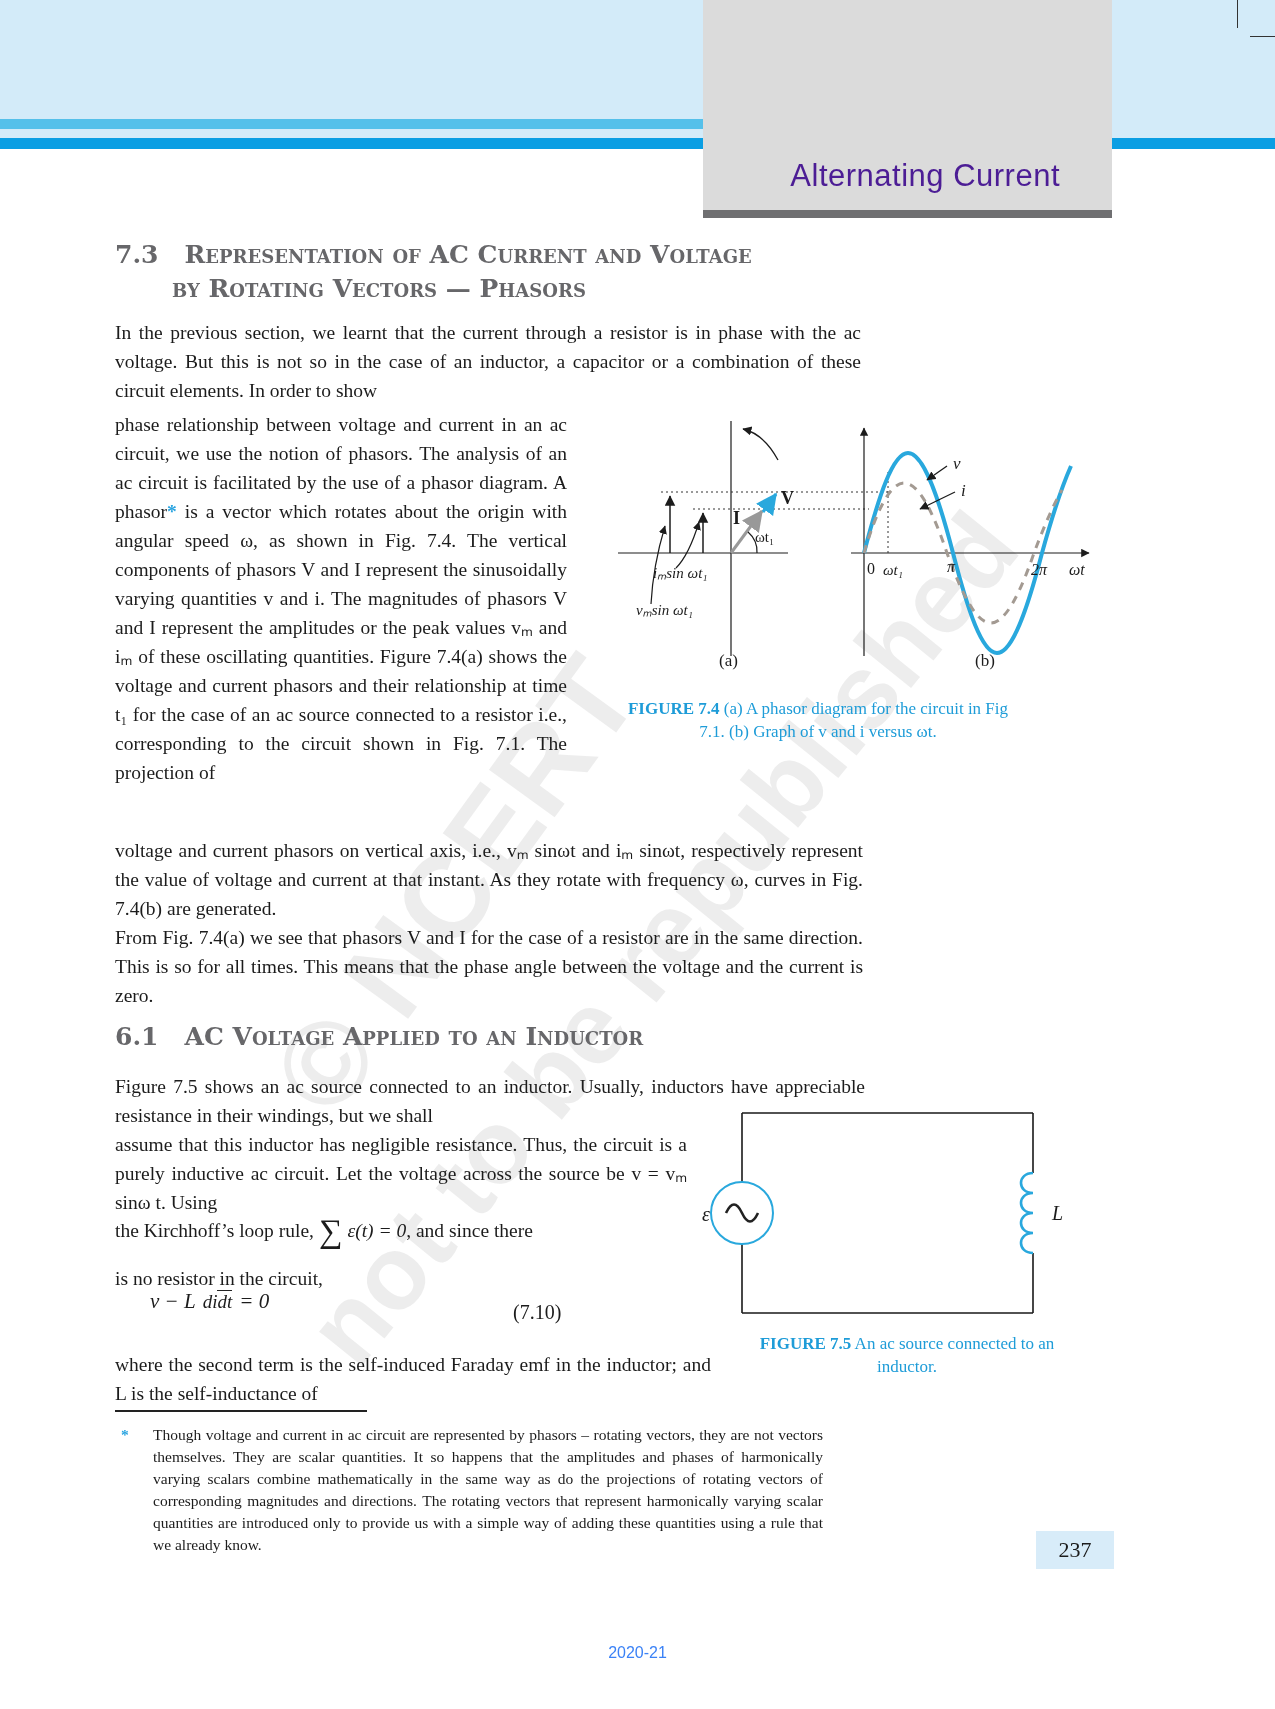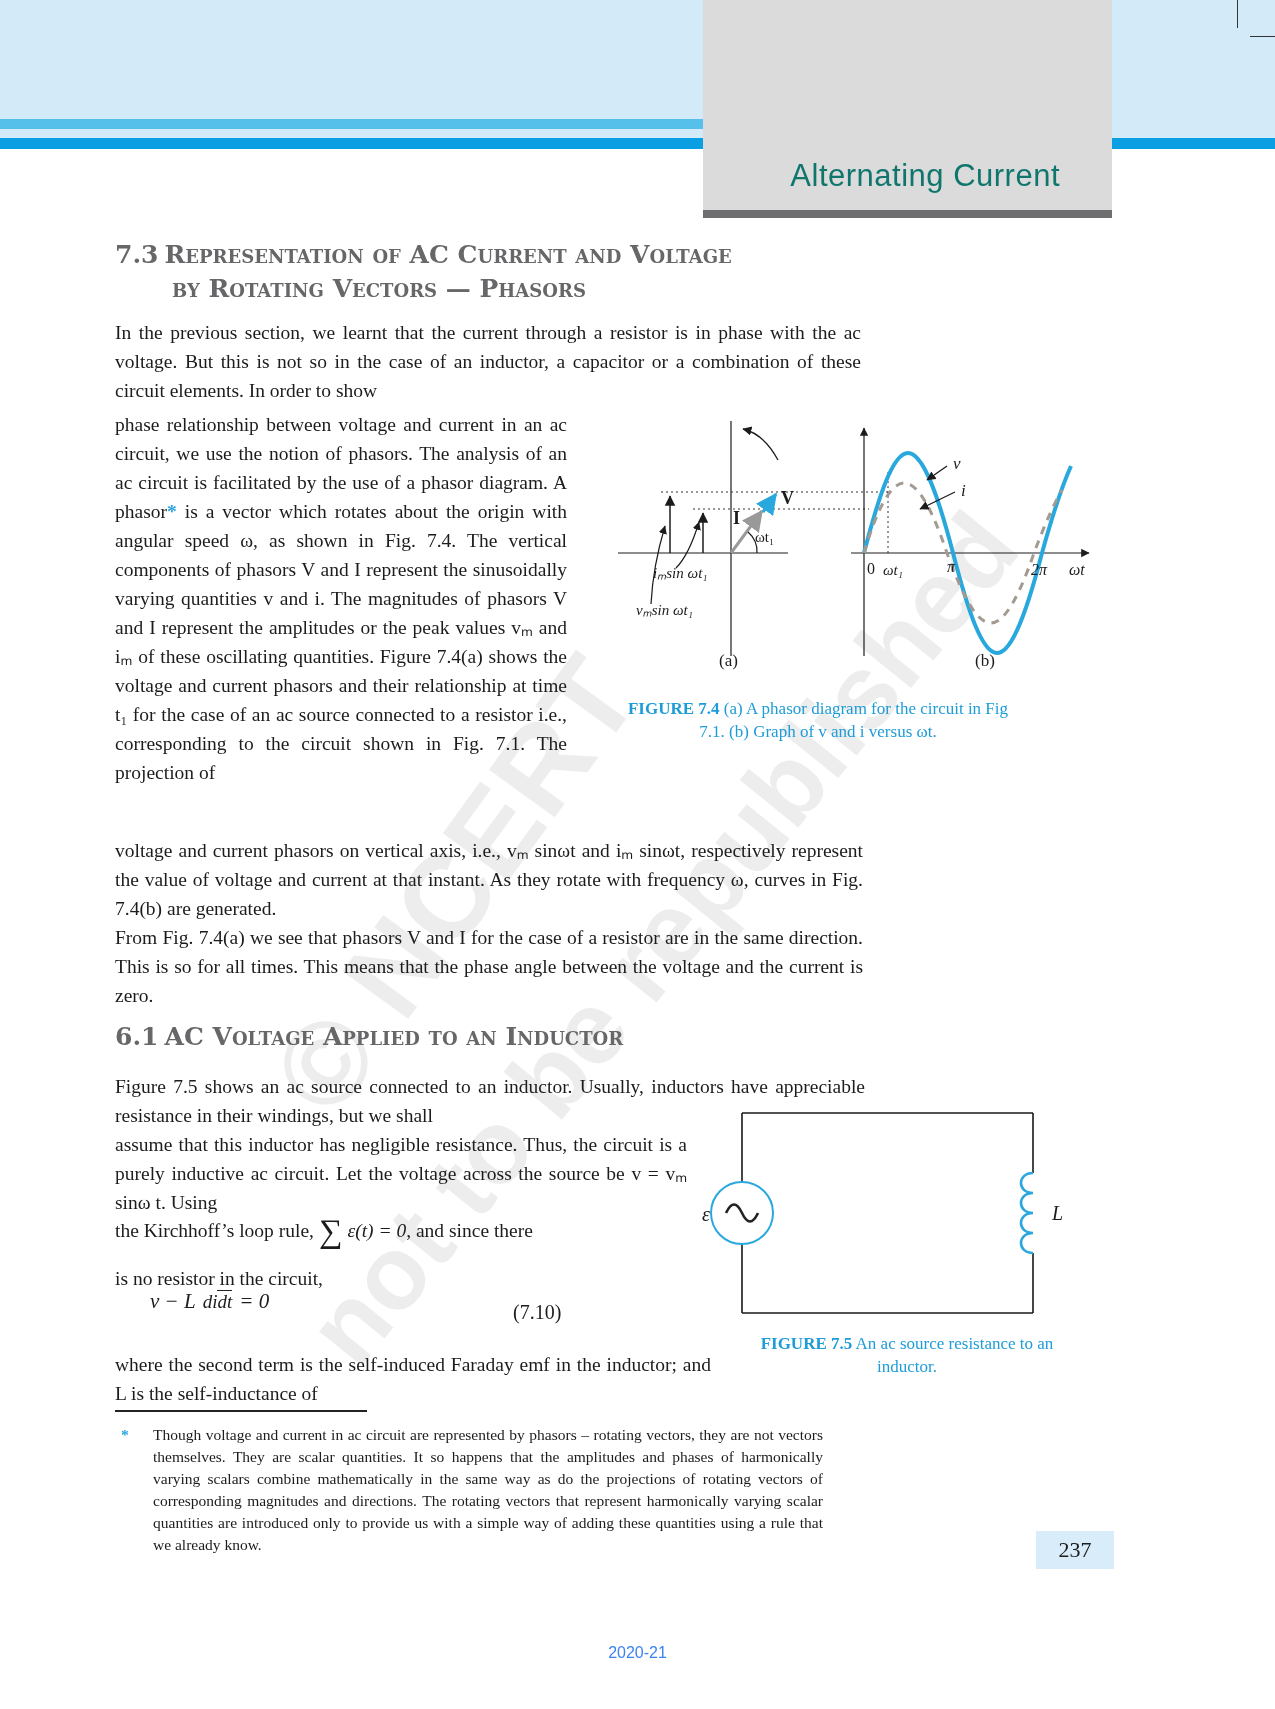--- a/index.html
+++ b/index.html
@@ -5,33 +5,33 @@
   html,body{margin:0;padding:0;background:#ffffff;}
   .page{position:relative;width:1275px;height:1709px;background:#ffffff;overflow:hidden;
         font-family:"Liberation Serif",serif;color:#1c1c1c;}
   
   .band-light{position:absolute;left:0;top:0;width:1275px;height:138px;background:#d3ebf9;}
   .band-mid{position:absolute;left:0;top:119px;width:703px;height:10px;background:#55c0ea;}
   .band-dark{position:absolute;left:0;top:138px;width:1275px;height:11px;background:#0a9ee3;}
   .chapter-box{position:absolute;left:703px;top:0;width:409px;height:218px;background:#dbdbdb;}
   .chapter-box .strip{position:absolute;left:0;bottom:0;width:100%;height:8px;background:#6f6f71;}
   .chapter-title{position:absolute;right:52px;bottom:24px;font-family:"Liberation Sans",sans-serif;
-        font-size:31px;color:#0f766e;letter-spacing:.5px;}
+        font-size:31px;color:#4c1d95;letter-spacing:.5px;}
   .crop-v{position:absolute;left:1237px;top:0;width:1px;height:28px;background:#333;}
   .crop-h{position:absolute;left:1250px;top:36px;width:25px;height:1px;background:#333;}
   
   .wm{position:absolute;white-space:nowrap;font-family:"Liberation Sans",sans-serif;font-weight:bold;
       color:rgba(115,115,115,0.13);transform-origin:left center;pointer-events:none;}
   .wm1{left:300px;top:1030px;font-size:118px;transform:rotate(-54deg);}
   .wm2{left:330px;top:1290px;font-size:104px;transform:rotate(-51deg);}
   
   .sec-head{position:absolute;font-family:"DejaVu Serif",serif;font-weight:bold;color:#67676a;
       font-size:25px;line-height:34px;}
   .sec-head .sc{font-variant:small-caps;}
-  .sec-head .num{margin-right:6px;}
+  .sec-head .num{margin-right:26px;}
   .sec-head .line2{padding-left:57px;}
   
   .para{position:absolute;font-size:19.5px;line-height:29px;text-align:justify;}
   .para p{margin:0;}
   .blue-star{color:#2aa4e0;font-weight:bold;}
   
   .kirch{position:absolute;display:flex;align-items:center;font-size:19.5px;}
   .kirch .sigma{font-size:33px;line-height:30px;margin:0 5px;font-style:normal;}
   .eq{position:absolute;display:flex;align-items:center;font-size:21px;font-style:italic;}
   .frac{display:inline-flex;flex-direction:row;align-items:center;margin:0 7px;font-size:19px;line-height:22px;}
@@ -173,21 +173,21 @@
   <div class="fig" style="left:690px;top:1090px;">
     <svg width="420" height="235" viewBox="0 0 420 235">
       <path d="M52,23 L343,23 M343,23 L343,83 M343,163 L343,223 M343,223 L52,223 M52,223 L52,154 M52,92 L52,23" fill="none" stroke="#1a1a1a" stroke-width="1.6"></path>
       <circle cx="52" cy="123" r="31" fill="#ffffff" stroke="#29a8dd" stroke-width="2"></circle>
       <path d="M36,123 q8,-17 16,0 q8,17 16,0" fill="none" stroke="#222" stroke-width="2.6"></path>
       <path d="M343,83 c-16,0 -16,20 0,20 c-16,0 -16,20 0,20 c-16,0 -16,20 0,20 c-16,0 -16,20 0,20" fill="none" stroke="#29a8dd" stroke-width="2.6"></path>
       <text x="12" y="131" font-size="20" font-style="italic">ε</text>
       <text x="362" y="130" font-size="20" font-style="italic">L</text>
     </svg>
   </div>
-  <div class="caption" style="left:742px;top:1332px;width:330px;"><b>FIGURE 7.5</b><span>  An ac source resistance to an inductor.</span></div>
+  <div class="caption" style="left:742px;top:1332px;width:330px;"><b>FIGURE 7.5</b><span>  An ac source connected to an inductor.</span></div>
 
   <div class="fn-rule"></div>
   <div class="footnote">
     <span class="marker blue-star">*</span>
     <span>Though voltage and current in ac circuit are represented by phasors – rotating vectors, they are not vectors themselves. They are scalar quantities. It so happens that the amplitudes and phases of harmonically varying scalars combine mathematically in the same way as do the projections of rotating vectors of corresponding magnitudes and directions. The rotating vectors that represent harmonically varying scalar quantities are introduced only to provide us with a simple way of adding these quantities using a rule that we already know.</span>
   </div>
 
   <div class="page-num">
       <span>237</span>
     </div>

